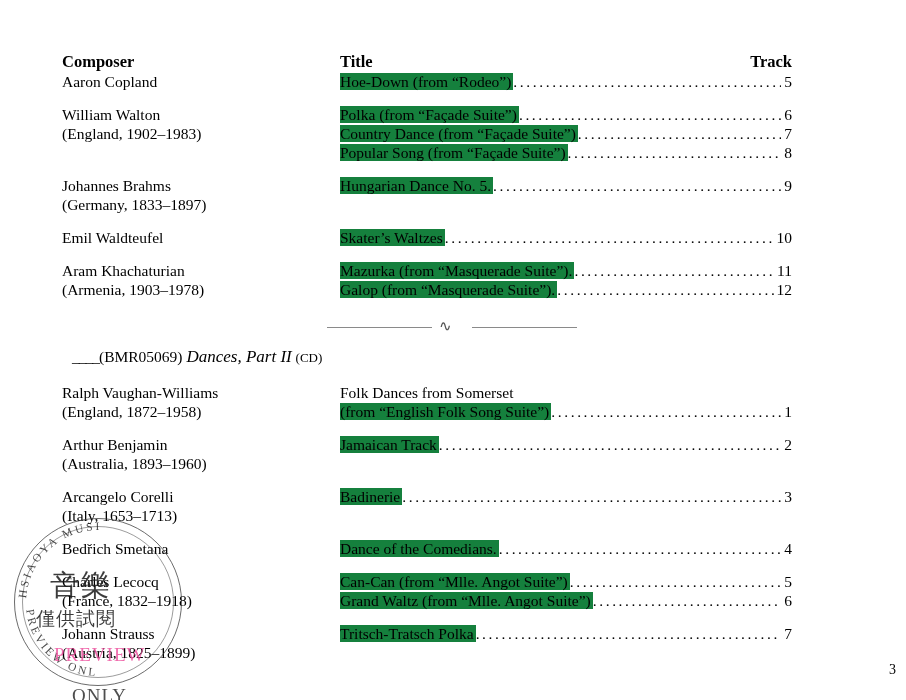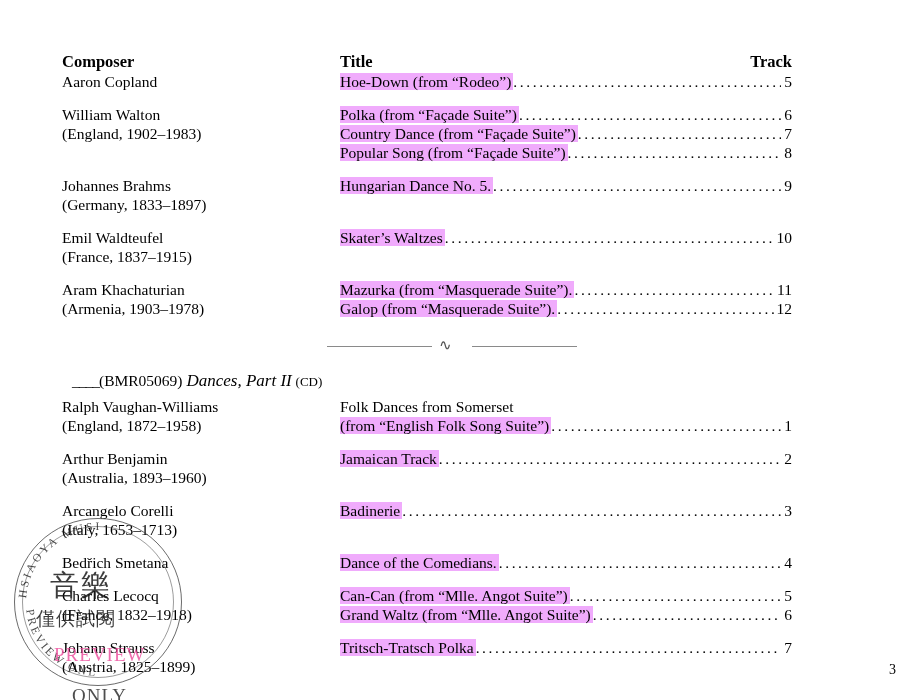--- a/index.html
+++ b/index.html
@@ -66,21 +66,21 @@
   }
 
   .titleline {
     font-size: 15.5px;
     line-height: 19px;
     position: relative;
     display: block;
     white-space: nowrap;
     overflow: hidden;
   }
-  .t-text { background: #f0abfc; padding-right: 2px; }
+  .t-text { background: #15803d; padding-right: 2px; }
   .t-dots {
     letter-spacing: 2.6px;
     font-size: 15.5px;
   }
   .t-num {
     position: absolute;
     right: 0;
     top: 0;
     background: #fff;
     padding-left: 3px;
@@ -110,23 +110,23 @@
   .divider .orn {
     position: absolute;
     left: 377px;
     top: 2px;
     font-size: 15px;
     color: #555;
   }
 
   .section-head {
     font-size: 15.5px;
-    line-height: 29px;
+    line-height: 20px;
     padding-left: 10px;
-    margin-bottom: 1px;
+    margin-bottom: 15px;
   }
   .section-head .rulefill { letter-spacing: -1px; }
   .section-head .bmr { font-size: 15.5px; }
   .section-head .ital { font-style: italic; font-size: 17px; }
   .section-head .cd { font-size: 13px; }
 
   .pagenum {
     position: absolute;
     right: 10px;
     bottom: 22px;
@@ -268,24 +268,20 @@
             <td>&nbsp;</td>
           </tr>
           <tr class="grp-gap">
             <td colspan="2"></td>
           </tr>
           <tr>
             <td class="composer-name">Emil Waldteufel</td>
             <td>
               <span class="titleline"><span class="t-text">Skater’s Waltzes</span><span class="t-dots">..........................................................................................</span><span class="t-num">10</span></span>
             </td>
-          </tr>
-          <tr>
-            <td class="composer-origin">(France, 1837–1915)</td>
-            <td>&nbsp;</td>
           </tr>
           <tr class="grp-gap">
             <td colspan="2"></td>
           </tr>
           <tr>
             <td class="composer-name">Aram Khachaturian</td>
             <td>
               <span class="titleline"><span class="t-text">Mazurka (from “Masquerade Suite”).</span><span class="t-dots">..........................................................................................</span><span class="t-num">11</span></span>
             </td>
           </tr>

